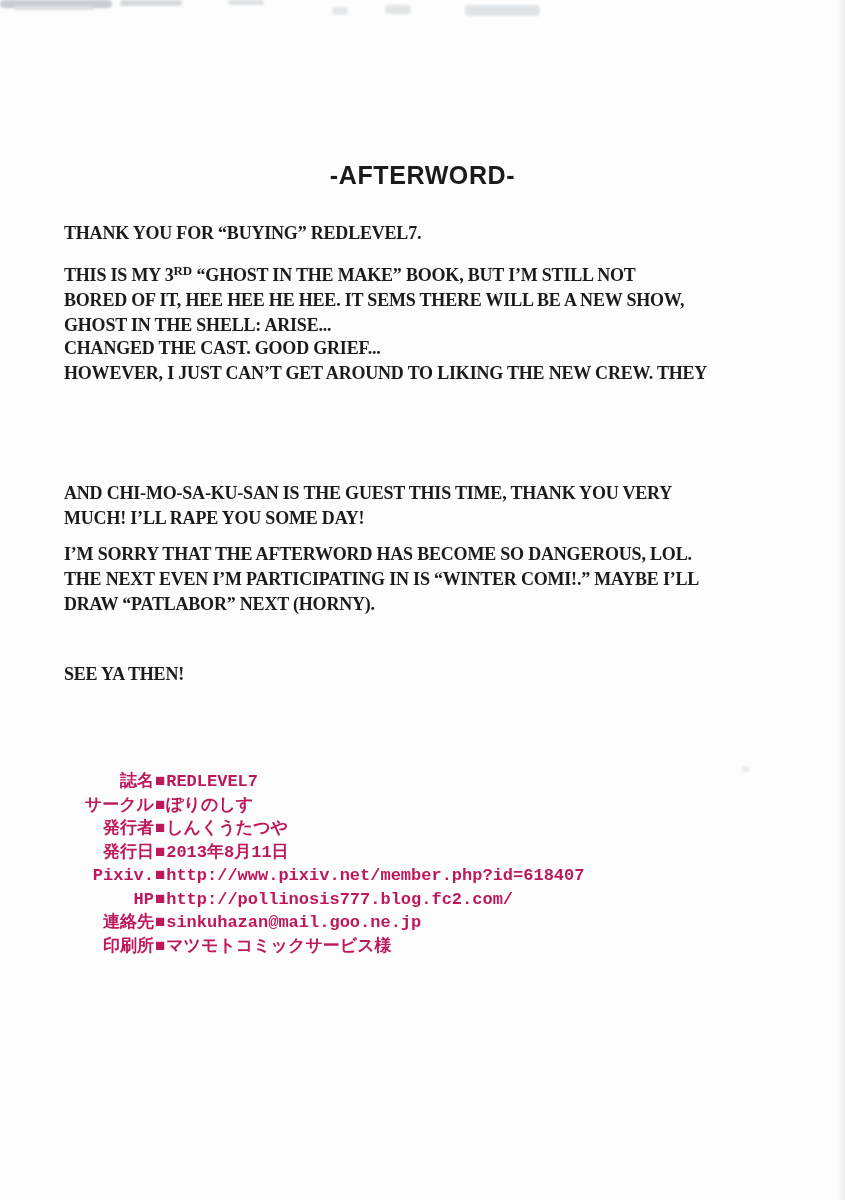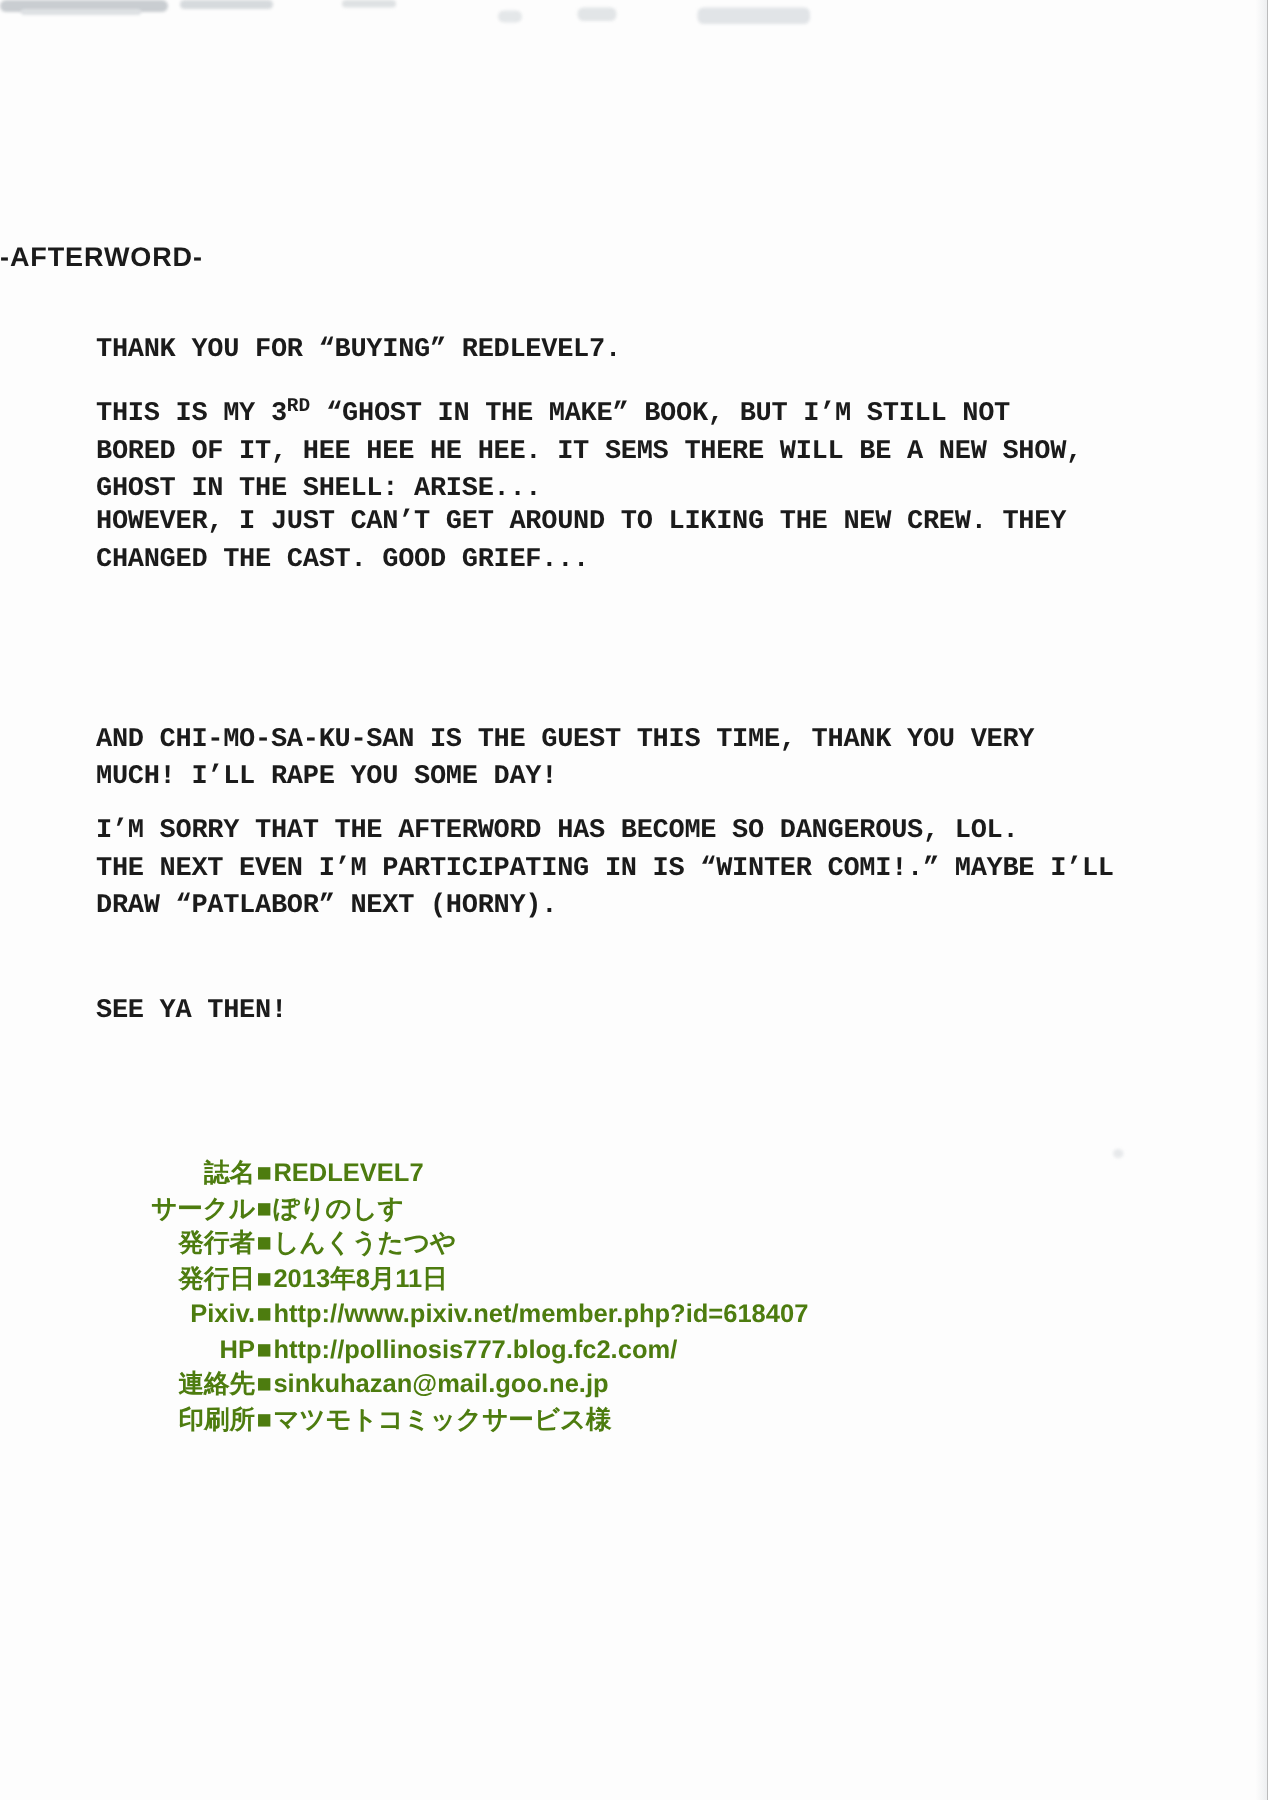--- a/index.html
+++ b/index.html
@@ -23,31 +23,32 @@
     top: 0; right: 0; bottom: 0; width: 8px;
     background: linear-gradient(to right, rgba(255,255,255,0), rgba(195,200,206,0.28));
   }
   
   .afterword-title {
     position: absolute;
     top: 161px;
     left: 0;
     width: 845px;
     box-sizing: border-box;
+    text-align: center;
     font-family: "Liberation Sans", sans-serif;
     font-weight: bold;
-    font-size: 18px;
+    font-size: 25px;
     letter-spacing: 0.6px;
     white-space: nowrap;
   }
   
   .para {
     position: absolute;
     left: 64px;
-    font-family: Liberation Mono, monospace;
+    font-family: Liberation Serif, serif;
     font-weight: bold;
     font-size: 18px;
     letter-spacing: -0.2px;
     line-height: 25px;
     white-space: nowrap;
   }
   .para .sup {
     font-size: 13px;
     vertical-align: 6px;
     letter-spacing: 0;
@@ -55,27 +56,27 @@
   #p1 { top: 221px; }
   #p2 { top: 258px; }
   #p3 { top: 336px; }
   #p4 { top: 400px; }
   #p5 { top: 481px; }
   #p6 { top: 542px; }
   #p7 { top: 642px; margin-top: 20px; }
   
   .colophon {
     position: absolute;
-    left: 94px;
+    left: 78px;
     top: 770px;
-    font-family: Liberation Sans, sans-serif;
+    font-family: Liberation Mono, monospace;
     font-weight: bold;
     font-size: 17px;
     line-height: 23.5px;
-    color: #4d7c0f;
+    color: #be185d;
     white-space: nowrap;
   }
   .colophon-row { display: flex; align-items: baseline; }
   .colophon-label {
     display: inline-block;
     width: 76px;
     text-align: right;
     flex: 0 0 auto;
   }
   .colophon-sep {
@@ -107,22 +108,22 @@
     <div>THANK YOU FOR “BUYING” REDLEVEL7.</div>
   </div>
 
   <div class="para" id="p2">
     <div><span>THIS IS MY 3</span><span class="sup">RD</span><span> “GHOST IN THE MAKE” BOOK, BUT I’M STILL NOT</span></div>
     <div>BORED OF IT, HEE HEE HE HEE. IT SEMS THERE WILL BE A NEW SHOW,</div>
     <div>GHOST IN THE SHELL: ARISE...</div>
   </div>
 
   <div class="para" id="p3">
+    <div>CHANGED THE CAST. GOOD GRIEF...</div>
     <div>HOWEVER, I JUST CAN’T GET AROUND TO LIKING THE NEW CREW. THEY</div>
-    <div>CHANGED THE CAST. GOOD GRIEF...</div>
   </div>
 
 
   <div class="para" id="p6">
     <div>I’M SORRY THAT THE AFTERWORD HAS BECOME SO DANGEROUS, LOL.</div>
     <div>THE NEXT EVEN I’M PARTICIPATING IN IS “WINTER COMI!.” MAYBE I’LL</div>
     <div>DRAW “PATLABOR” NEXT (HORNY).</div>
   </div>
 
   <div class="para" id="p5">

